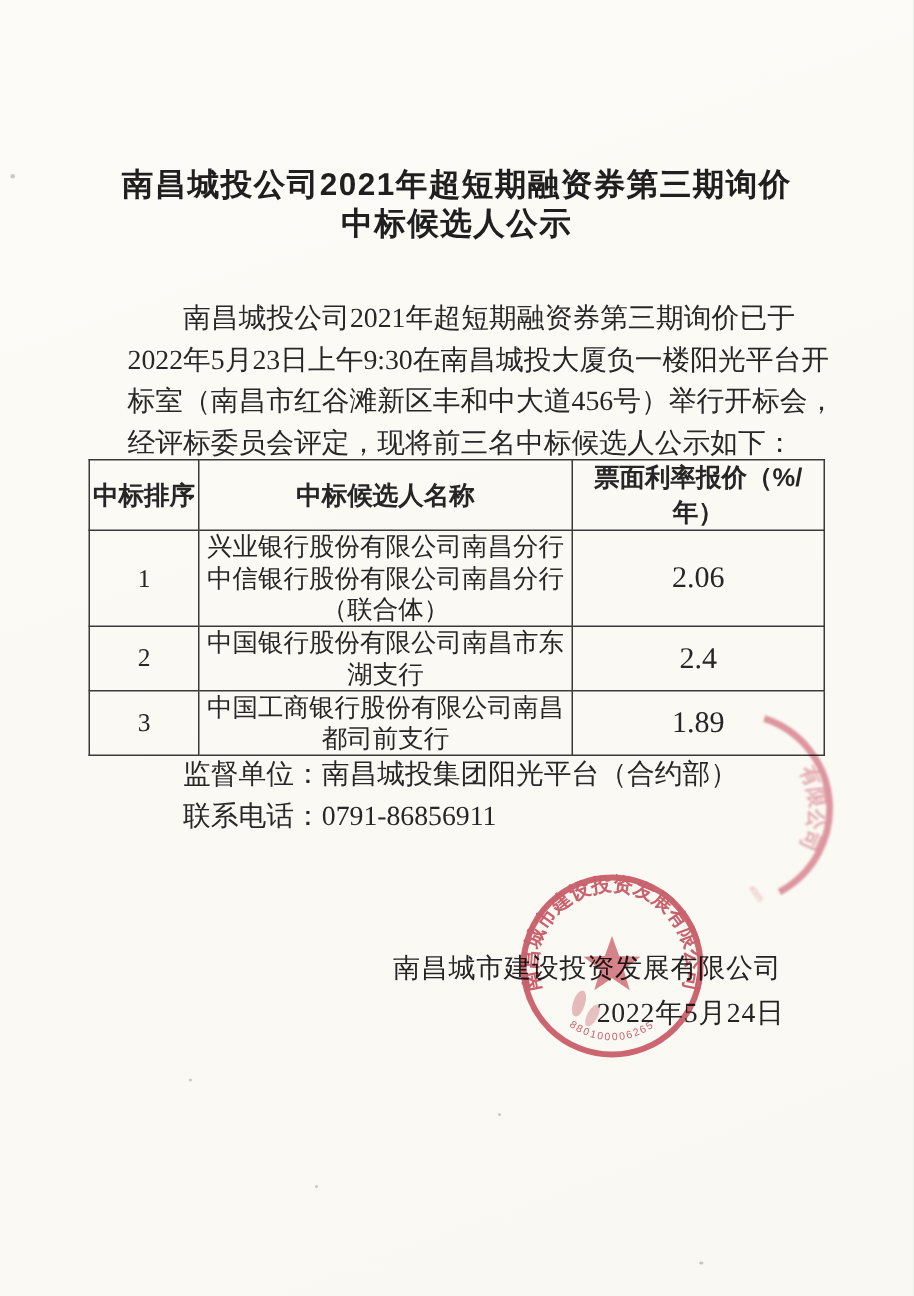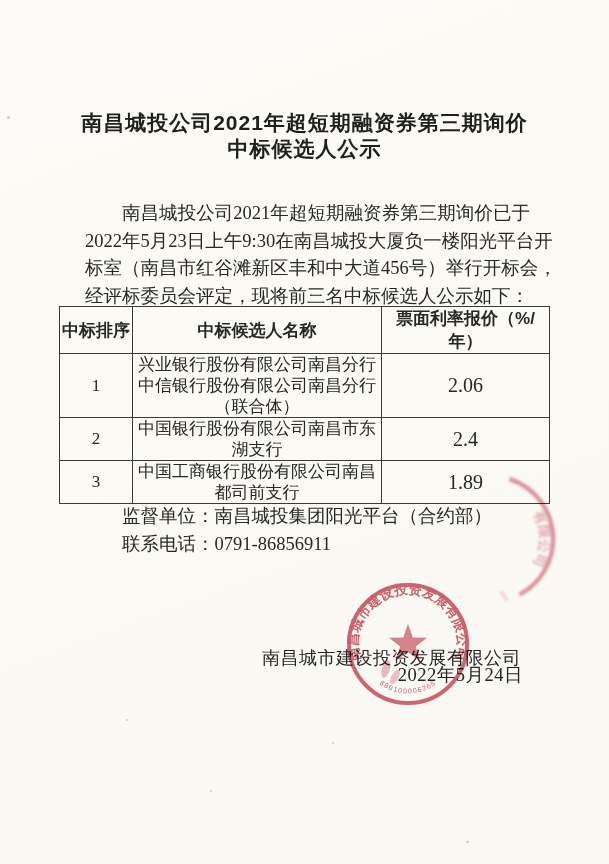--- a/index.html
+++ b/index.html
@@ -32,21 +32,21 @@
   }
   .para .line{text-align:justify;text-align-last:justify;white-space:nowrap;}
   .para .line.first{padding-left:2em;}
   .para .line.last{text-align-last:left;white-space:normal;}
   .intro{top:186px;margin-top:14px;}
   .notice{top:446px;}
   .plain-line{left:122px;font-size:18.5px;color:#272727;}
   .supervisor{top:503px;}
   .phone{top:531px;}
   .sign{right:88px;text-align:right;font-size:18px;color:#242424;letter-spacing:.5px;}
-  .sign-company{top:633px;margin-top:13px;}
+  .sign-company{top:633px;}
   .sign-date{top:662px;right:86px;font-size:18.5px;}
 
   table.candidates{
     position:absolute;top:306px;left:59px;
     width:490px;border-collapse:collapse;table-layout:fixed;
     font-size:17px;color:#262626;
   }
   table.candidates th,table.candidates td{
     border:1.5px solid #3a3a3a;
     text-align:center;vertical-align:middle;

